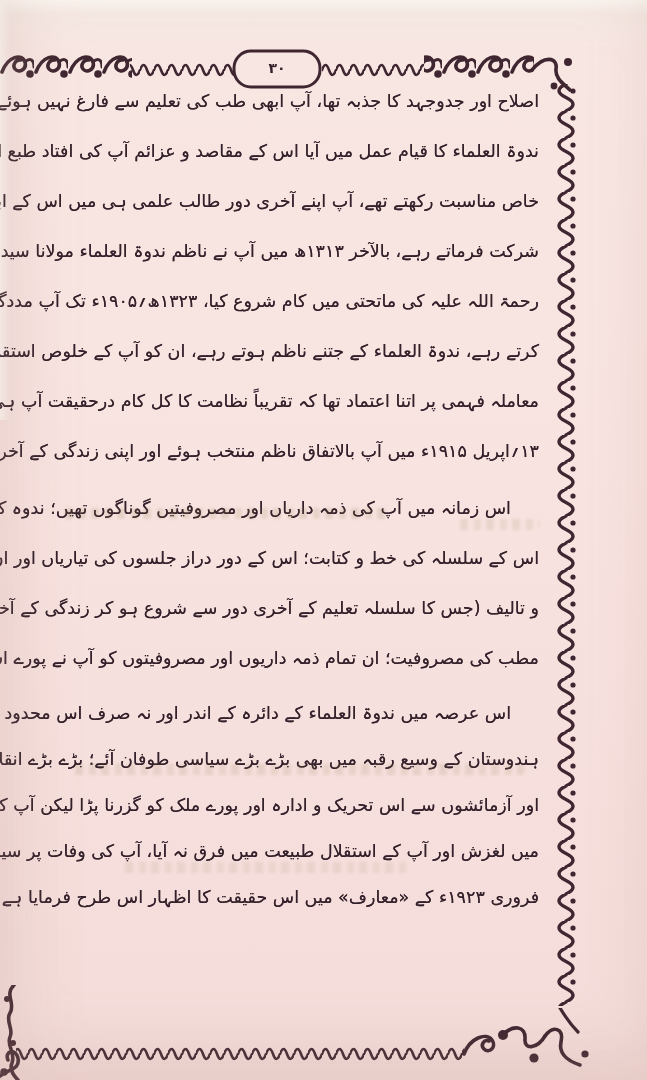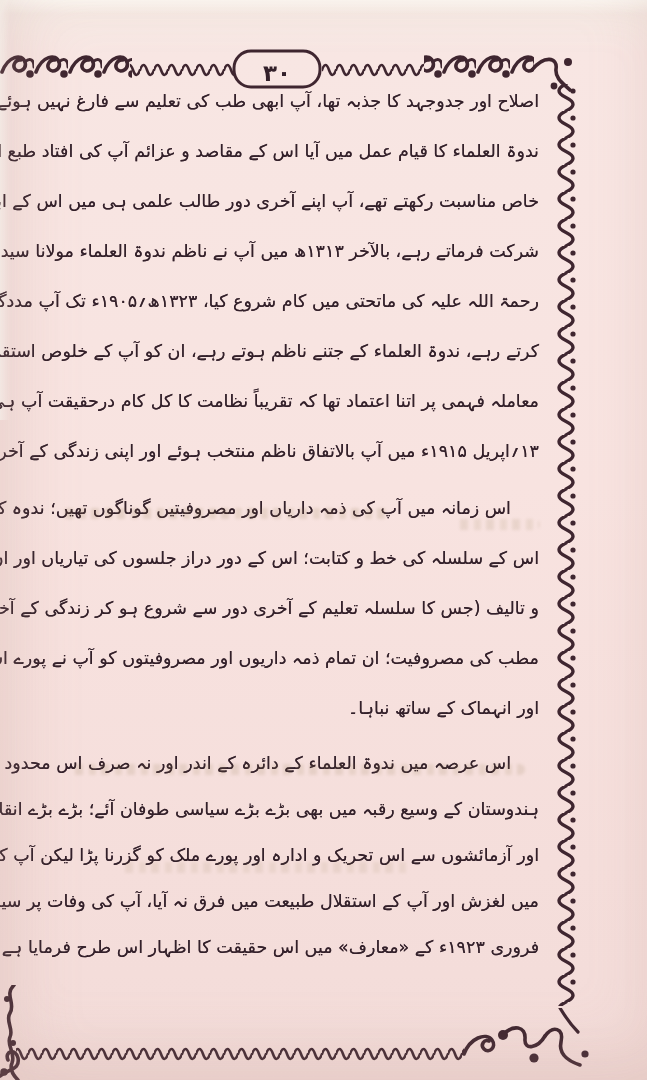--- a/index.html
+++ b/index.html
@@ -22,22 +22,22 @@
   .orn{stroke:var(--border-ink,#3f2630);fill:none;stroke-linecap:round;}
   .orn-fill{fill:var(--border-ink,#3f2630);stroke:none;}
 
   .band-top{left:0;top:46px;}
   .band-right{left:546px;top:84px;}
   .band-bottom{left:0;top:1008px;}
   .band-left-frag{left:0;top:985px;}
 
   .page-number{
     position:absolute;left:234px;top:50px;width:86px;height:36px;
-    display:flex;align-items:flex-end;justify-content:center;
-    color:var(--ink,#33202a);font-size:23px;font-weight:bold;letter-spacing:2px;
+    display:flex;align-items:center;justify-content:center;
+    color:var(--ink,#33202a);font-size:14px;font-weight:bold;letter-spacing:2px;
   }
 
   .text-block{position:absolute;top:76px;right:108px;left:0;}
   .para{margin:0 0 7px 0;}
   .line{
     direction:rtl;unicode-bidi:embed;white-space:nowrap;text-align:right;
     line-height:50px;font-size:17.5px;color:var(--ink,#33202a);
     text-shadow:0 0 .6px rgba(51,32,42,.75);
   }
   .line.indent{padding-right:28px;}
@@ -131,21 +131,20 @@
         <div class="line full">رحمۃ اللہ علیہ کی ماتحتی میں کام شروع کیا، ۱۳۲۳ھ؍۱۹۰۵ء تک آپ مددگار ناظم کی حیثیت سے کام</div>
         <div class="line full">کرتے رہے، ندوۃ العلماء کے جتنے ناظم ہوتے رہے، ان کو آپ کے خلوص استقلال و</div>
         <div class="line full">معاملہ فہمی پر اتنا اعتماد تھا کہ تقریباً نظامت کا کل کام درحقیقت آپ ہی کرتے تھے،</div>
         <div class="line full">۱۳؍اپریل ۱۹۱۵ء میں آپ بالاتفاق ناظم منتخب ہوئے اور اپنی زندگی کے آخری لمحہ تک</div>
       </div>
       <div class="para">
         <div class="line indent">اس زمانہ میں آپ کی ذمہ داریاں اور مصروفیتیں گوناگوں تھیں؛ ندوہ کی نظامت،</div>
         <div class="line full">اس کے سلسلہ کی خط و کتابت؛ اس کے دور دراز جلسوں کی تیاریاں اور ان میں شرکت؛ تصنیف</div>
         <div class="line full">و تالیف (جس کا سلسلہ تعلیم کے آخری دور سے شروع ہو کر زندگی کے آخری دن تک جاری رہا)</div>
         <div class="line full">مطب کی مصروفیت؛ ان تمام ذمہ داریوں اور مصروفیتوں کو آپ نے پورے استقلال؛ خاموشی</div>
-        <div class="line short">اور انہماک کے ساتھ نباہا۔</div>
       </div>
       <div class="para">
         <div class="line indent">اس عرصہ میں ندوۃ العلماء کے دائرہ کے اندر اور نہ صرف اس محدود دائرہ میں بلکہ</div>
         <div class="line full">ہندوستان کے وسیع رقبہ میں بھی بڑے بڑے سیاسی طوفان آئے؛ بڑے بڑے انقلابات</div>
         <div class="line full">اور آزمائشوں سے اس تحریک و ادارہ اور پورے ملک کو گزرنا پڑا لیکن آپ کے پائے ثبات</div>
         <div class="line full">میں لغزش اور آپ کے استقلال طبیعت میں فرق نہ آیا، آپ کی وفات پر سید صاحب نے</div>
         <div class="line short">فروری ۱۹۲۳ء کے «معارف» میں اس حقیقت کا اظہار اس طرح فرمایا ہے۔</div>
       </div>
     </div>
 

